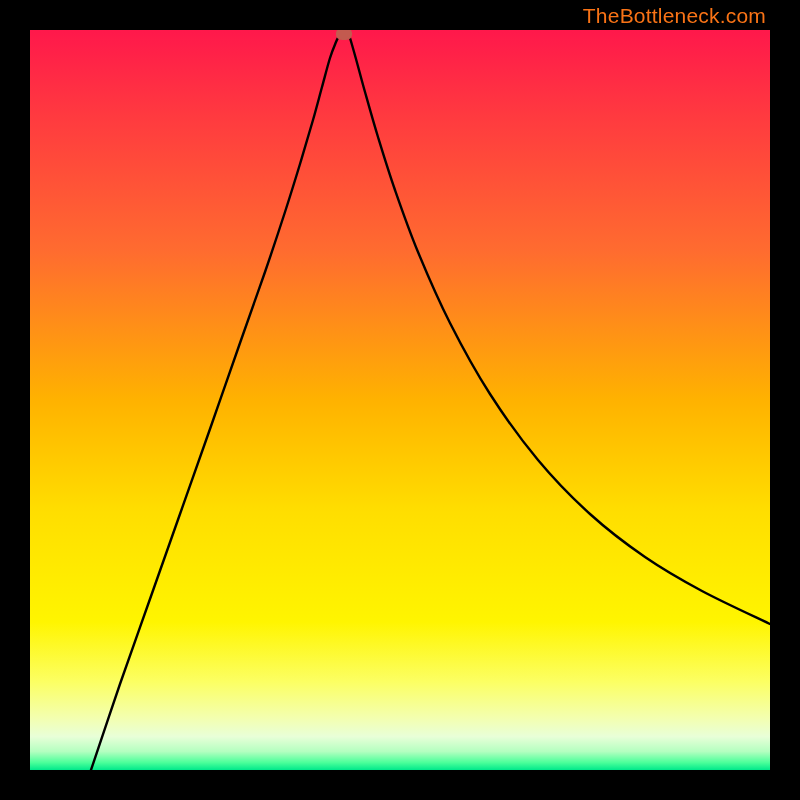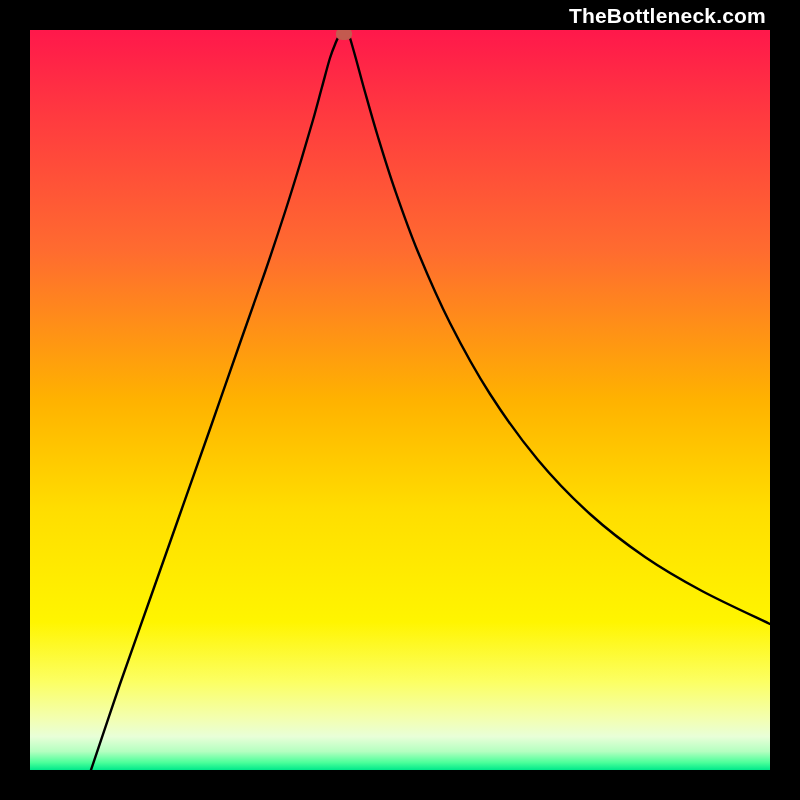--- a/index.html
+++ b/index.html
@@ -31,24 +31,24 @@
     position: absolute;
     left: 0;
     top: 0;
     width: 100%;
     height: 100%;
   }
   .watermark {
     position: absolute;
     top: 4px;
     right: 34px;
-    color: #ffffff;
+    color: #f97316;
     font-size: 21px;
     letter-spacing: 0.2px;
-    font-weight: 700;
+    font-weight: 400;
     text-align: right;
   }
   svg.curve {
     position: absolute;
     left: 0;
     top: 0;
     width: 100%;
     height: 100%;
   }
   .marker {

